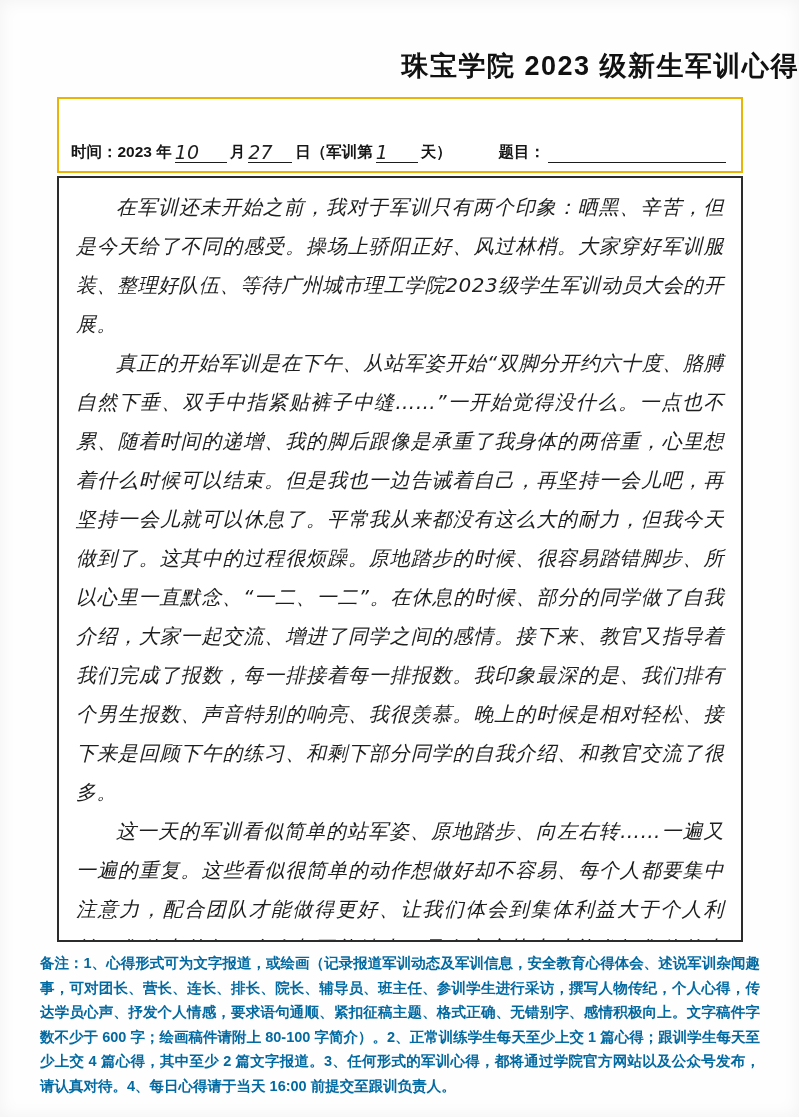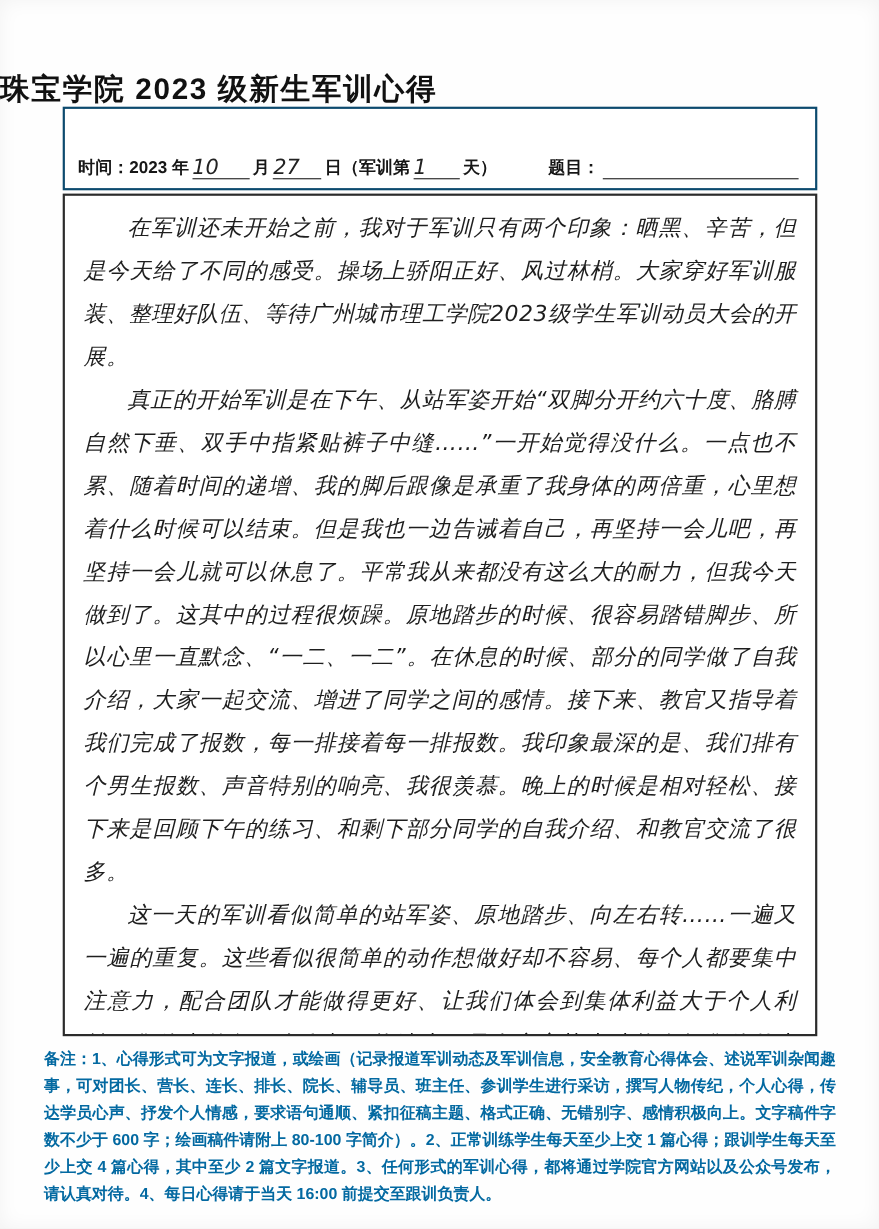--- a/index.html
+++ b/index.html
@@ -10,28 +10,27 @@
     color:#1a1a1a;
   }
   .page{
     position:relative;width:799px;height:1117px;
     background:#fefefe;
     box-shadow:inset 0 0 18px rgba(0,0,0,0.05);
     overflow:hidden;
   }
   .title{
     position:absolute;top:48px;left:0;right:0;
-    text-align:left;
+    text-align:right;
     font-size:27px;font-weight:bold;letter-spacing:1.5px;
     color:#111;
-    margin-top:15px;
   }
   .header-box{
     position:absolute;left:57px;top:97px;width:686px;height:76px;
-    border:2px solid #0c4a6e;box-sizing:border-box;
+    border:2px solid #eab308;box-sizing:border-box;
     background:#fff;
     display:flex;flex-direction:column;justify-content:space-around;
     padding:6px 12px;
   }
   .form-row{
     display:flex;align-items:flex-end;
     font-size:15.5px;font-weight:bold;color:#161616;
     white-space:nowrap;
   }
   .blank{

